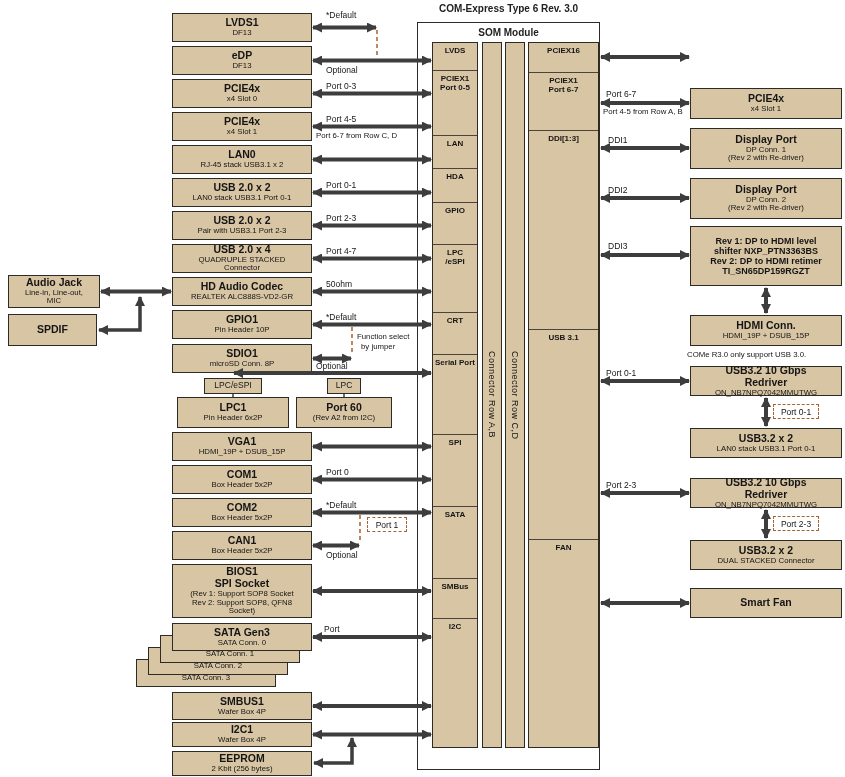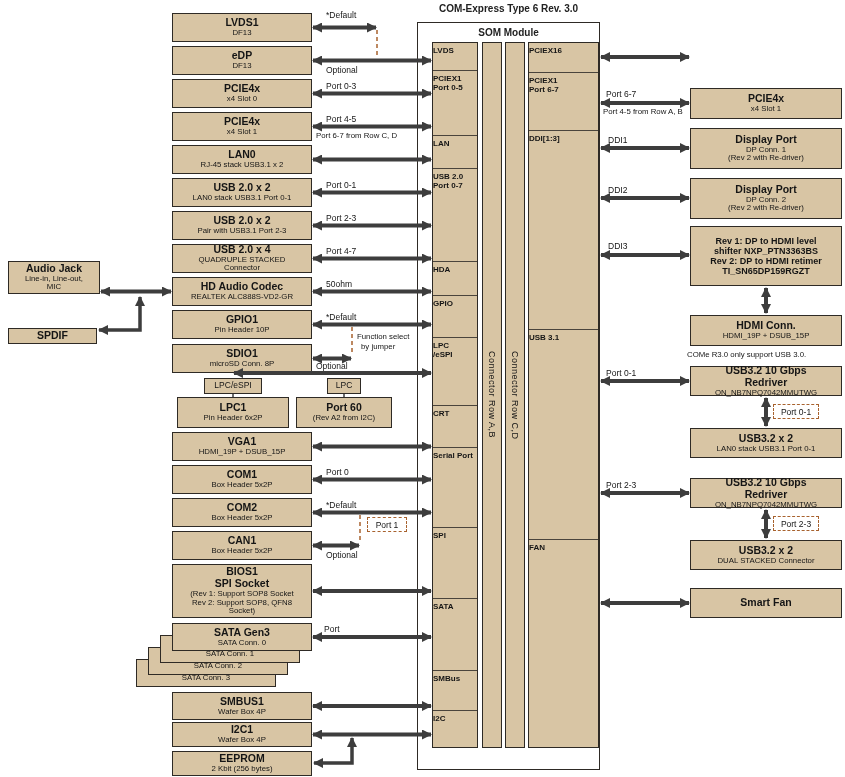--- a/index.html
+++ b/index.html
@@ -8,21 +8,21 @@
   .box { position:absolute; background:#d8c5a4; border:1px solid #2e2a25; display:flex; flex-direction:column;
          align-items:center; justify-content:center; text-align:center; line-height:1.14; padding:1px 14px; }
   .box.bottom { justify-content:flex-end; padding-bottom:3px; }
   .t1 { font-size:10.5px; font-weight:bold; }
   .t2 { font-size:7.8px; }
   .t3 { font-size:9px; font-weight:bold; }
   .tag { font-size:8.5px; font-weight:normal; }
   .sombox { position:absolute; left:417px; top:22px; width:183px; height:748px; background:#fff; border:1.5px solid #2e2a25; }
   .hdr { position:absolute; left:417px; width:183px; text-align:center; font-size:10px; font-weight:bold; color:#222; }
   .col { position:absolute; background:#d8c5a4; border:1px solid #2e2a25; display:flex; flex-direction:column; }
-  .seg { width:100%; border-bottom:1px solid #4a443c; display:flex; flex-direction:column; align-items:flex-start;
+  .seg { width:100%; border-bottom:1px solid #4a443c; display:flex; flex-direction:column; align-items:center;
          padding-top:3px; text-align:center; line-height:1.15; }
   .seg:last-child { border-bottom:none; }
   .pl { font-size:8px; font-weight:bold; }
   .strip { position:absolute; background:#d8c5a4; border:1px solid #2e2a25; display:flex; align-items:center; justify-content:center; }
   .vtext { writing-mode:vertical-rl; font-size:9px; letter-spacing:.5px; white-space:nowrap; }
   .ann { position:absolute; font-size:8.5px; white-space:nowrap; z-index:9; }
   .ann.sm { font-size:7.8px;text-align:right; }
   .dashbox { position:absolute; border:1px dashed #a8622e; display:flex; align-items:center; justify-content:center;
              font-size:8.5px; z-index:9; background:#fff; }
   svg.arrows { position:absolute; left:0; top:0; z-index:7; pointer-events:none; }
@@ -40,24 +40,20 @@
     <div class="seg" style="height:28px">
         <span class="pl">LVDS</span>
       </div>
     <div class="seg" style="height:65px">
         <span class="pl">PCIEX1</span>
         <span class="pl">Port 0-5</span>
       </div>
     <div class="seg" style="height:33px">
         <span class="pl">LAN</span>
       </div>
-    <div class="seg" style="height:94px">
-        <span class="pl">USB 2.0</span>
-        <span class="pl">Port 0-7</span>
-      </div>
     <div class="seg" style="height:34px">
         <span class="pl">HDA</span>
       </div>
     <div class="seg" style="height:42px">
         <span class="pl">GPIO</span>
       </div>
     <div class="seg" style="height:68px">
         <span class="pl">LPC</span>
         <span class="pl">/eSPI</span>
       </div>
@@ -100,25 +96,25 @@
         <span class="pl">DDI[1:3]</span>
       </div>
     <div class="seg" style="height:210px">
         <span class="pl">USB 3.1</span>
       </div>
     <div class="seg" style="height:208px">
         <span class="pl">FAN</span>
       </div>
   </div>
 
-  <div class="box" style="left:8px;top:261px;width:92px;height:33px">
+  <div class="box" style="left:8px;top:275px;width:92px;height:33px">
     <div class="t1">Audio Jack</div>
     <div class="t2">Line-in, Line-out, MIC</div>
   </div>
-  <div class="box" style="left:8px;top:328px;width:89px;height:16px">
+  <div class="box" style="left:8px;top:314px;width:89px;height:32px">
     <div class="t1">SPDIF</div>
   </div>
 
   <div class="box" style="left:172px;top:13px;width:140px;height:29px">
     <div class="t1">LVDS1</div>
       <div class="t2">DF13</div>
   </div>
   <div class="box" style="left:172px;top:46px;width:140px;height:29px">
     <div class="t1">eDP</div>
       <div class="t2">DF13</div>

